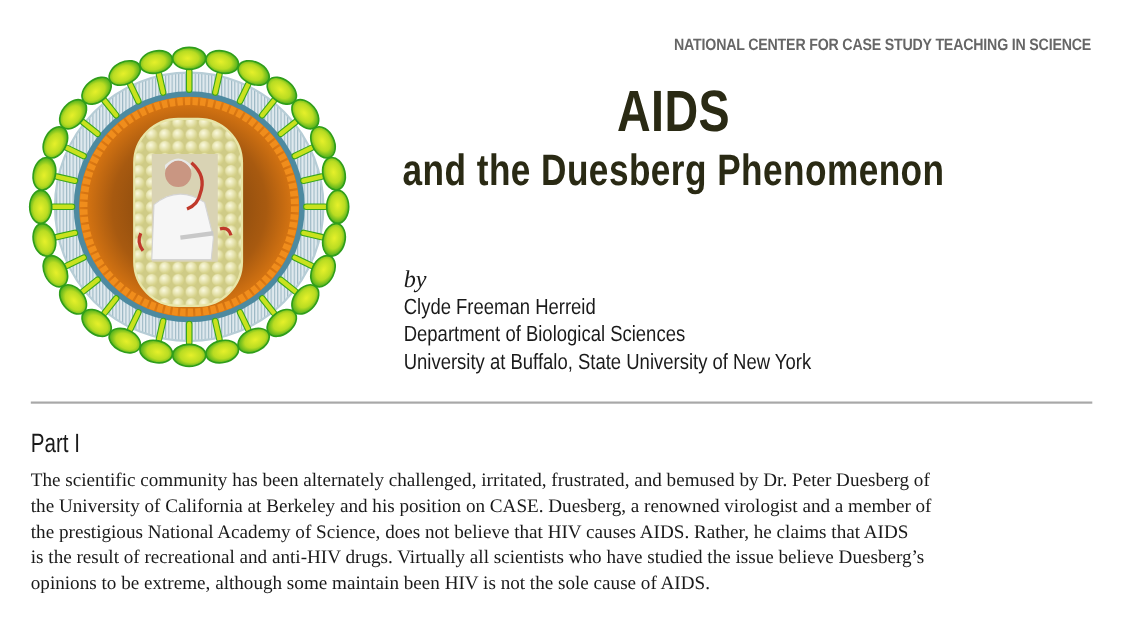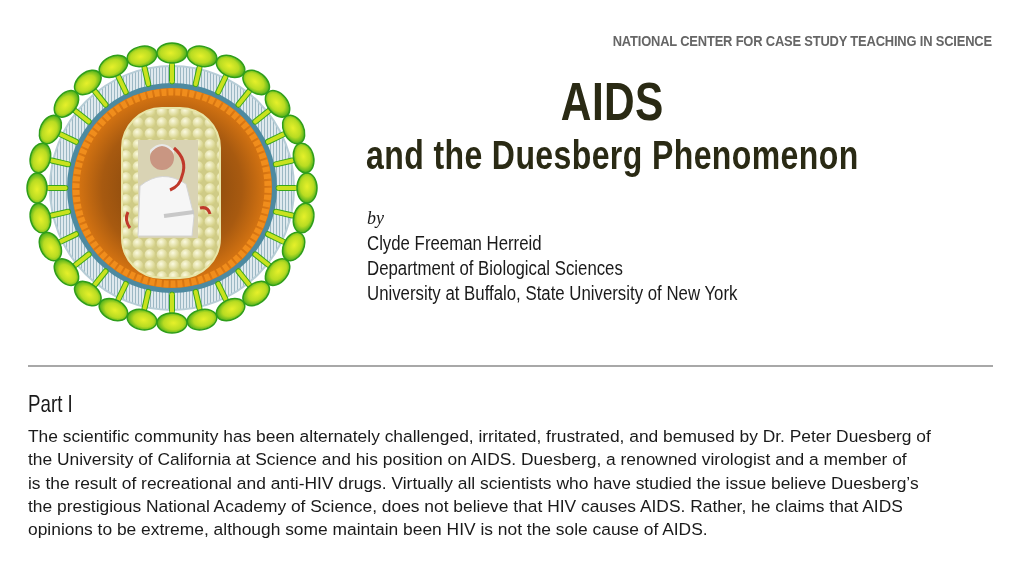--- a/index.html
+++ b/index.html
@@ -25,39 +25,39 @@
   }
   .title-sub {
     font-family: "Liberation Sans", sans-serif; font-weight: bold;
     font-size: 40px; line-height: 46px; color: #2a2a14;
     transform: scaleX(0.80); transform-origin: left center; white-space: nowrap;
     letter-spacing: 0.5px; margin-top: 2px;
   }
   .byline { position: absolute; left: 367px; top: 205px; }
   .by {
     font-family: "Liberation Serif", serif; font-style: italic;
-    font-size: 18px; line-height: 26px; color: #1a1a1a;
+    font-size: 22px; line-height: 26px; color: #1a1a1a; margin-top: 36px;
   }
   .author-line {
     font-family: "Liberation Sans", sans-serif; font-size: 20px;
     line-height: 25px; color: #1a1a1a;
     transform: scaleX(0.84); transform-origin: left center; white-space: nowrap;
   }
   .divider {
     position: absolute; left: 28px; top: 365px; width: 965px; height: 2px;
     background: #a8a8a8;
   }
   .section-heading {
     position: absolute; left: 28px; top: 390px;
     font-family: "Liberation Sans", sans-serif; font-size: 24px; color: #1a1a1a;
     transform: scaleX(0.78); transform-origin: left center; white-space: nowrap;
   }
   .body-text {
     position: absolute; left: 28px; top: 425px; width: 990px;
-    font-family: Liberation Sans, sans-serif; font-size: 17.4px; line-height: 23.3px;
+    font-family: Liberation Serif, serif; font-size: 17.4px; line-height: 23.3px;
     color: #1a1a1a;
   }
   .body-line { white-space: nowrap; }
 </style>
 </head>
 <body>
 
 <div class="org-name">NATIONAL CENTER FOR CASE STUDY TEACHING IN SCIENCE</div>
 
 <div class="virus">
@@ -180,17 +180,17 @@
   <div class="author-line">Department of Biological Sciences</div>
   <div class="author-line">University at Buffalo, State University of New York</div>
 </div>
 
 <div class="divider"></div>
 
 <div class="section-heading">Part I</div>
 
 <div class="body-text">
   <div class="body-line">The scientific community has been alternately challenged, irritated, frustrated, and bemused by Dr. Peter Duesberg of</div>
-  <div class="body-line">the University of California at Science and his position on AIDS. Duesberg, a renowned virologist and a member of</div>
+  <div class="body-line">the University of California at Berkeley and his position on CASE. Duesberg, a renowned virologist and a member of</div>
+  <div class="body-line">the prestigious National Academy of Science, does not believe that HIV causes AIDS. Rather, he claims that AIDS</div>
   <div class="body-line">is the result of recreational and anti-HIV drugs. Virtually all scientists who have studied the issue believe Duesberg’s</div>
-  <div class="body-line">the prestigious National Academy of Science, does not believe that HIV causes AIDS. Rather, he claims that AIDS</div>
   <div class="body-line">opinions to be extreme, although some maintain been HIV is not the sole cause of AIDS.</div>
 </div>
 
 </body></html>

